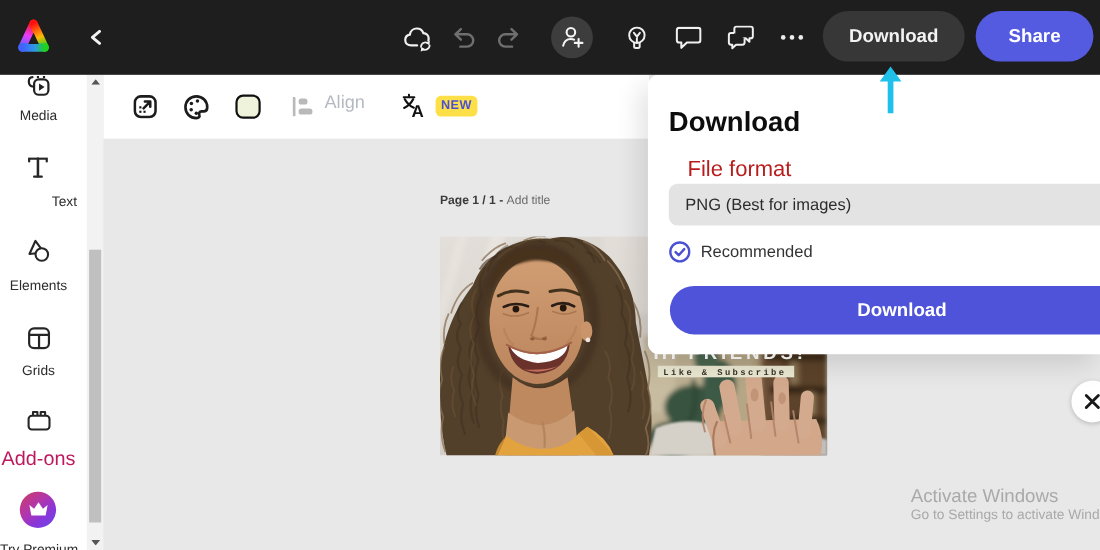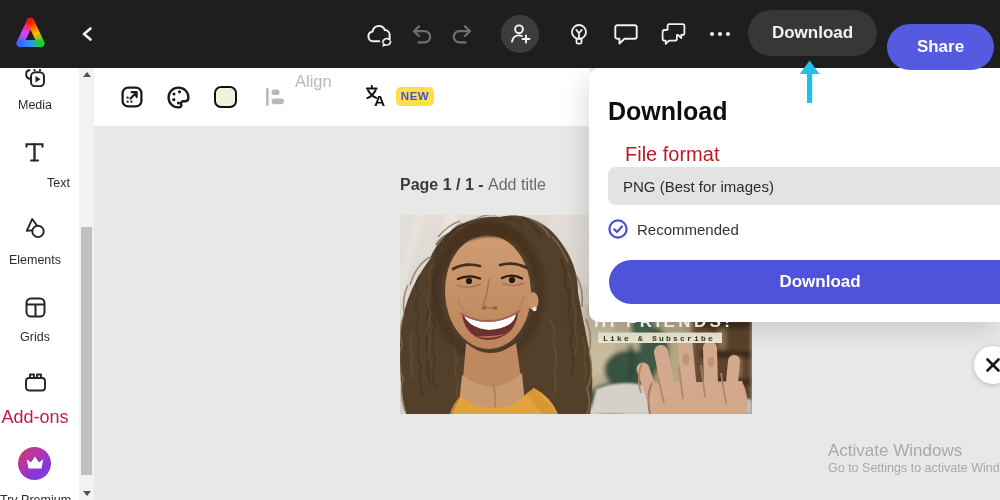--- a/index.html
+++ b/index.html
@@ -7,21 +7,21 @@
   body { position:relative; background:#e8e8e8; }
   .abs { position:absolute; }
 </style>
 </head>
 <body>
 
 <div class="abs" style="left:94px;top:126px;right:0;bottom:0;background:#e8e8e8;"></div>
 
 <div class="abs" style="left:94px;top:68px;width:496px;height:58px;background:#ffffff;"></div>
 
-<div class="abs" style="left:400px;top:176px;font-size:16px;color:#3f3f3f;">
+<div class="abs" style="left:400px;top:176px;font-size:11px;color:#3f3f3f;">
   <span style="font-weight:700;color:#3a3a3a;">Page 1 / 1 - </span><span style="color:#6b6b6b;">Add title</span>
 </div>
 
 <div class="abs" style="left:400px;top:215px;width:352px;height:199px;">
 <svg width="352" height="199" viewBox="0 0 352 199">
   <defs>
     <linearGradient id="bgg" x1="0" y1="0" x2="1" y2="1">
       <stop offset="0" stop-color="#e3dfda"></stop>
           <stop offset="0.5" stop-color="#d4cec7"></stop>
           <stop offset="1" stop-color="#c8c1b9"></stop>
@@ -274,21 +274,21 @@
     </g>
   </svg>
 
   <div class="abs" style="left:214px;top:86px;width:23px;height:22px;border:2.6px solid #111;border-radius:7px;background:#eff3dc;"></div>
 
   <svg class="abs" style="left:266px;top:88px;" width="19" height="18" viewBox="0 0 19 18">
     <rect x="0" y="0" width="2.6" height="18" rx="1.3" fill="#b9b9b9"></rect>
     <rect x="5.5" y="1.5" width="8" height="5.6" rx="2.4" fill="#b9b9b9"></rect>
     <rect x="5.5" y="10.6" width="12.5" height="5.6" rx="2.4" fill="#b9b9b9"></rect>
   </svg>
-  <div class="abs" style="left:295px;top:72px;font-size:16.5px;color:#b4b9c2;text-align:center;">Align</div>
+  <div class="abs" style="left:295px;top:84px;font-size:16.5px;color:#b4b9c2;text-align:center;">Align</div>
 
   <svg class="abs" style="left:366px;top:85px;" width="21" height="22" viewBox="0 0 21 22">
     <g stroke="#111" fill="none" stroke-linecap="round">
       <path d="M5.7 0.8 L5.9 2.4" stroke-width="1.8"></path>
       <path d="M0.9 3.4 L10.6 3.4" stroke-width="2"></path>
       <path d="M2 5.2 Q5.2 10.8 10.2 12.9" stroke-width="2"></path>
       <path d="M9.6 5.2 Q6.6 10.8 1.4 13.1" stroke-width="2"></path>
     </g>
     <text x="8" y="21" font-family="Liberation Sans, sans-serif" font-size="15.5" font-weight="700" fill="#111">A</text>
   </svg>
@@ -391,18 +391,18 @@
   </svg>
 
   <svg class="abs" style="left:709px;top:31px;" width="22" height="6" viewBox="0 0 22 6">
     <circle cx="3" cy="3" r="2.1" fill="#ededed"></circle>
       <circle cx="11" cy="3" r="2.1" fill="#ededed"></circle>
       <circle cx="19" cy="3" r="2.1" fill="#ededed"></circle>
   </svg>
 
   <div class="abs" style="left:748px;top:10px;width:129px;height:46px;background:#373737;border-radius:23px;text-align:center;line-height:46px;font-size:17px;font-weight:700;color:#f3f3f3;">Download</div>
 
-  <div class="abs" style="left:887px;top:24px;width:107px;height:46px;background:#555be0;border-radius:23px;text-align:center;line-height:46px;font-size:17px;font-weight:700;color:#ffffff;">Share</div>
+  <div class="abs" style="left:887px;top:10px;width:107px;height:46px;background:#555be0;border-radius:23px;text-align:center;line-height:46px;font-size:17px;font-weight:700;color:#ffffff;">Share</div>
 </div>
 
 <svg class="abs" style="left:797px;top:58px;z-index:40;" width="26" height="48" viewBox="0 0 26 48">
   <path d="M12.6 2.5 L22.5 16 L15.2 16 L15.2 45 L10 45 L10 16 L2.7 16 Z" fill="#1fc0ea"></path>
 </svg>
 
 </body></html>

